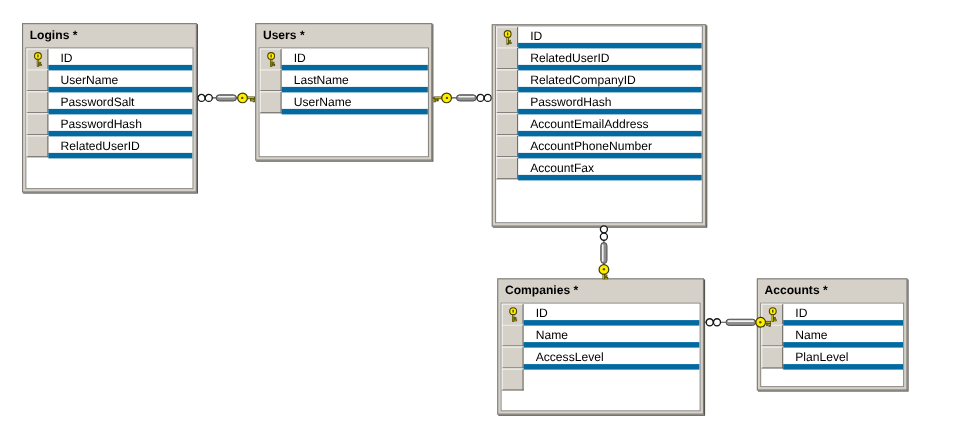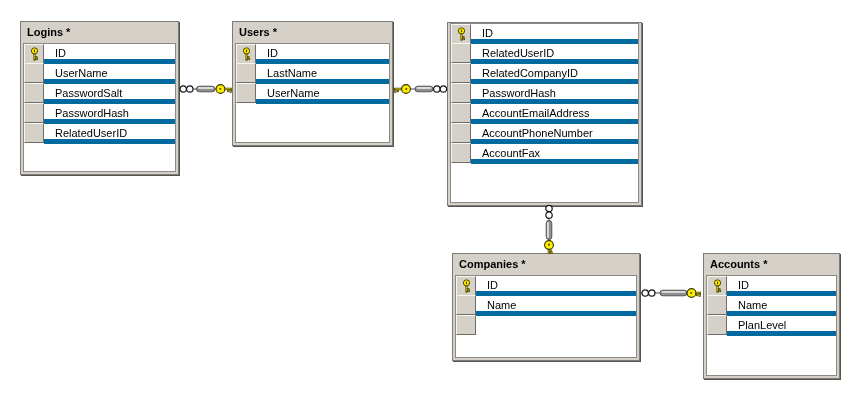--- a/index.html
+++ b/index.html
@@ -144,21 +144,21 @@
           <div class="sel"></div>
           <div class="colname">AccountPhoneNumber</div>
         </div>
         <div class="row">
           <div class="sel"></div>
           <div class="colname">AccountFax</div>
         </div>
       </div>
   </div>
 
-  <div class="db-table" style="left:452px;top:253px;width:188px;height:108px">
+  <div class="db-table" style="left:452px;top:253px;width:188px;height:124px">
     <div class="tbl-title">
       <span>Companies *</span>
     </div>
     <div class="tbl-grid">
         <div class="row">
           <div class="sel">
             <svg width="9" height="14" viewBox="0 0 9 14">
               <circle cx="4.5" cy="3.9" r="3.1" fill="#ffee00" stroke="#4a4400" stroke-width="1"></circle>
               <rect x="3.9" y="2.6" width="1.2" height="2.6" fill="#4a4400"></rect>
               <rect x="3.8" y="6.9" width="1.4" height="6.4" fill="#ffee00" stroke="#4a4400" stroke-width="0.7"></rect>
@@ -167,25 +167,29 @@
             </svg>
           </div>
           <div class="colname">ID</div>
         </div>
         <div class="row">
           <div class="sel"></div>
           <div class="colname">Name</div>
         </div>
         <div class="row">
           <div class="sel"></div>
-        </div>
-      </div>
-  </div>
-
-  <div class="db-table" style="left:703px;top:253px;width:137px;height:126px">
+          <div class="colname">AccessLevel</div>
+        </div>
+        <div class="row">
+          <div class="sel"></div>
+        </div>
+      </div>
+  </div>
+
+  <div class="db-table" style="left:688px;top:253px;width:137px;height:102px">
     <div class="tbl-title">
       <span>Accounts *</span>
     </div>
     <div class="tbl-grid">
         <div class="row">
           <div class="sel">
             <svg width="9" height="14" viewBox="0 0 9 14">
               <circle cx="4.5" cy="3.9" r="3.1" fill="#ffee00" stroke="#4a4400" stroke-width="1"></circle>
               <rect x="3.9" y="2.6" width="1.2" height="2.6" fill="#4a4400"></rect>
               <rect x="3.8" y="6.9" width="1.4" height="6.4" fill="#ffee00" stroke="#4a4400" stroke-width="0.7"></rect>

